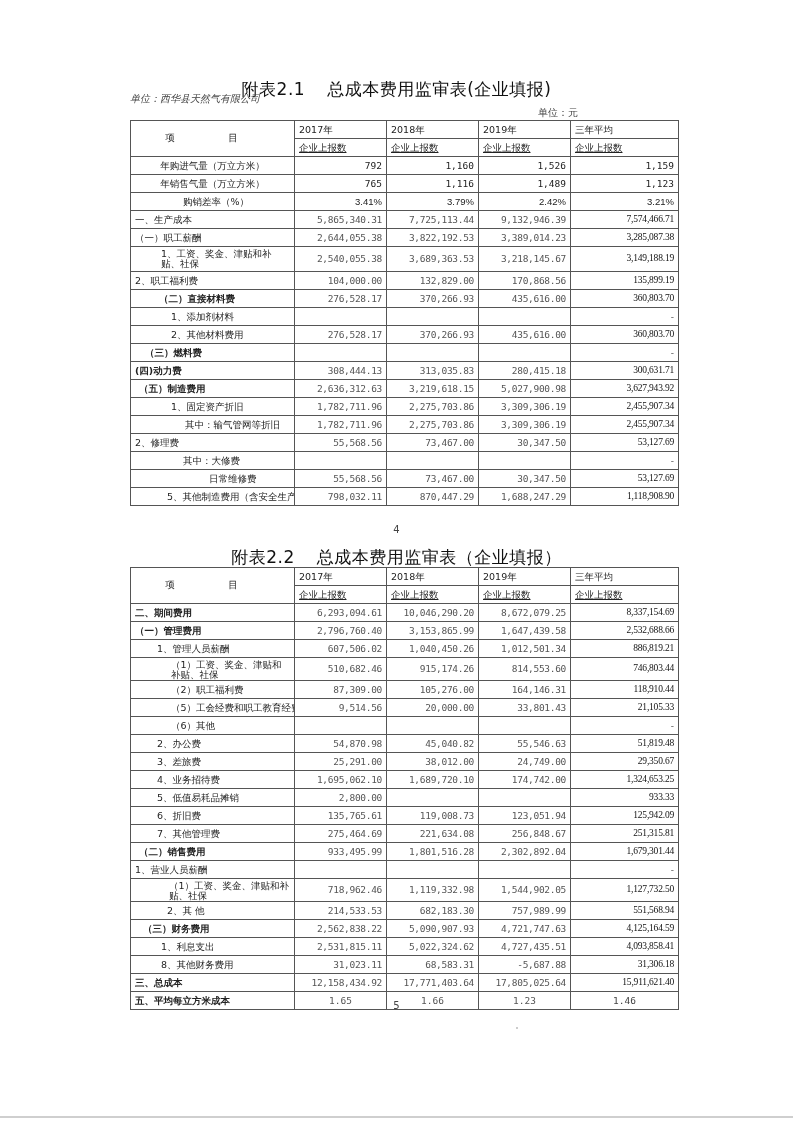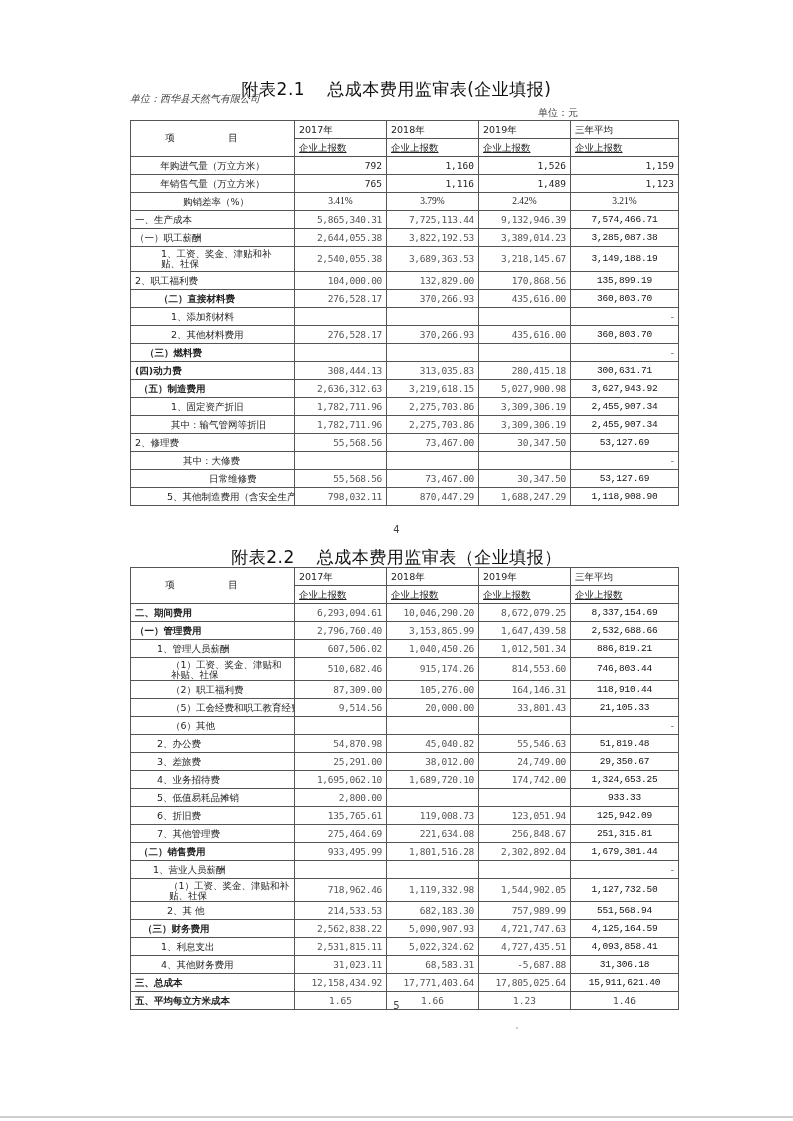--- a/index.html
+++ b/index.html
@@ -27,23 +27,23 @@
     border: 1px solid #555; padding: 0 4px; height: 17px; line-height: 1.05;
     overflow: hidden; white-space: nowrap; font-size: 9.5px;
   }
   table.sheet col.c-item { width: 164px; }
   table.sheet col.c-y { width: 92px; }
   table.sheet col.c-avg { width: 108px; }
   td.hdr { font-family: "DejaVu Sans", sans-serif; font-size: 10.5px; color: #222; }
   td.hdr-item { text-align: center; font-family: Liberation Mono, monospace; font-size: 11px; letter-spacing: 22px; padding-left: 26px; }
   td.sub { text-decoration: underline; }
   td.num { text-align: right; font-size: 8.5px; color: #555; font-family: "DejaVu Sans Mono", monospace; letter-spacing: -0.3px; }
-  td.num-big { text-align: center; font-size: 11px; color: #111; font-family: Liberation Mono, monospace; letter-spacing: -0.2px; margin-top: 48px; }
+  td.num-big { text-align: right; font-size: 11px; color: #111; font-family: Liberation Serif, serif; letter-spacing: -0.2px; margin-top: 48px; }
   td.num-q { text-align: right; font-size: 10.5px; color: #222; font-family: "DejaVu Sans Mono", monospace; }
-  td.pct { text-align: center; padding-left: 10px; font-size: 10px; color: #222; font-family: Liberation Serif, serif; }
+  td.pct { text-align: right; padding-left: 10px; font-size: 10px; color: #222; font-family: Liberation Sans, sans-serif; }
   td.num-c { text-align: center; font-size: 9px; color: #555; font-family: "DejaVu Sans Mono", monospace; }
   td.num-big-c { text-align: center; font-size: 9.5px; color: #444; font-family: "DejaVu Sans Mono", monospace; margin-top: 32px; }
   td.dash { text-align: right; padding-right: 14px; color: #555; font-size: 9px; }
   td.label { font-family: "DejaVu Sans", sans-serif; font-size: 10px; color: #222; }
   td.label.bold { font-weight: bold; }
   td.label.center { text-align: center; }
   td.label.wrap { white-space: normal; line-height: 1.05; height: 22px; font-size: 9.5px; vertical-align: top; padding-top: 2px; }
   td.in1 { padding-left: 14px; }
   td.in3 { padding-left: 38px; margin-left: 16px; }
   td.in0 { padding-left: 2px; }
@@ -181,21 +181,21 @@
     <td class="num-big">3,627,943.92</td>
   </tr>
   <tr>
     <td class="label" style="padding-left:40px">1、固定资产折旧</td>
     <td class="num">1,782,711.96</td>
     <td class="num">2,275,703.86</td>
     <td class="num">3,309,306.19</td>
     <td class="num-big">2,455,907.34</td>
   </tr>
   <tr>
-    <td class="label" style="padding-left:40px">其中：输气管网等折旧</td>
+    <td class="label" style="padding-left:54px">其中：输气管网等折旧</td>
     <td class="num">1,782,711.96</td>
     <td class="num">2,275,703.86</td>
     <td class="num">3,309,306.19</td>
     <td class="num-big">2,455,907.34</td>
   </tr>
   <tr>
     <td class="label" style="">2、修理费</td>
     <td class="num">55,568.56</td>
     <td class="num">73,467.00</td>
     <td class="num">30,347.50</td>
@@ -345,21 +345,21 @@
     <td class="num-big">251,315.81</td>
   </tr>
   <tr>
     <td class="label bold" style="padding-left:8px;height:13px">（二）销售费用</td>
     <td class="num">933,495.99</td>
     <td class="num">1,801,516.28</td>
     <td class="num">2,302,892.04</td>
     <td class="num-big">1,679,301.44</td>
   </tr>
   <tr>
-    <td class="label" style="padding-left:22px;height:13px">1、营业人员薪酬</td>
+    <td class="label" style="padding-left:4px;height:13px">1、营业人员薪酬</td>
     <td class="num"></td>
     <td class="num"></td>
     <td class="num"></td>
     <td class="dash">-</td>
   </tr>
   <tr>
     <td class="label wrap" style="padding-left:38px;height:20px">（1）工资、奖金、津贴和补贴、社保</td>
     <td class="num">718,962.46</td>
     <td class="num">1,119,332.98</td>
     <td class="num">1,544,902.05</td>
@@ -380,21 +380,21 @@
     <td class="num-big">4,125,164.59</td>
   </tr>
   <tr>
     <td class="label" style="padding-left:30px;height:13px">1、利息支出</td>
     <td class="num">2,531,815.11</td>
     <td class="num">5,022,324.62</td>
     <td class="num">4,727,435.51</td>
     <td class="num-big">4,093,858.41</td>
   </tr>
   <tr>
-    <td class="label" style="padding-left:30px;height:13px">4、其他财务费用</td>
+    <td class="label" style="padding-left:30px;height:13px">8、其他财务费用</td>
     <td class="num">31,023.11</td>
     <td class="num">68,583.31</td>
     <td class="num">-5,687.88</td>
     <td class="num-big">31,306.18</td>
   </tr>
   <tr>
     <td class="label bold in0" style="height:13px">三、总成本</td>
     <td class="num">12,158,434.92</td>
     <td class="num">17,771,403.64</td>
     <td class="num">17,805,025.64</td>

